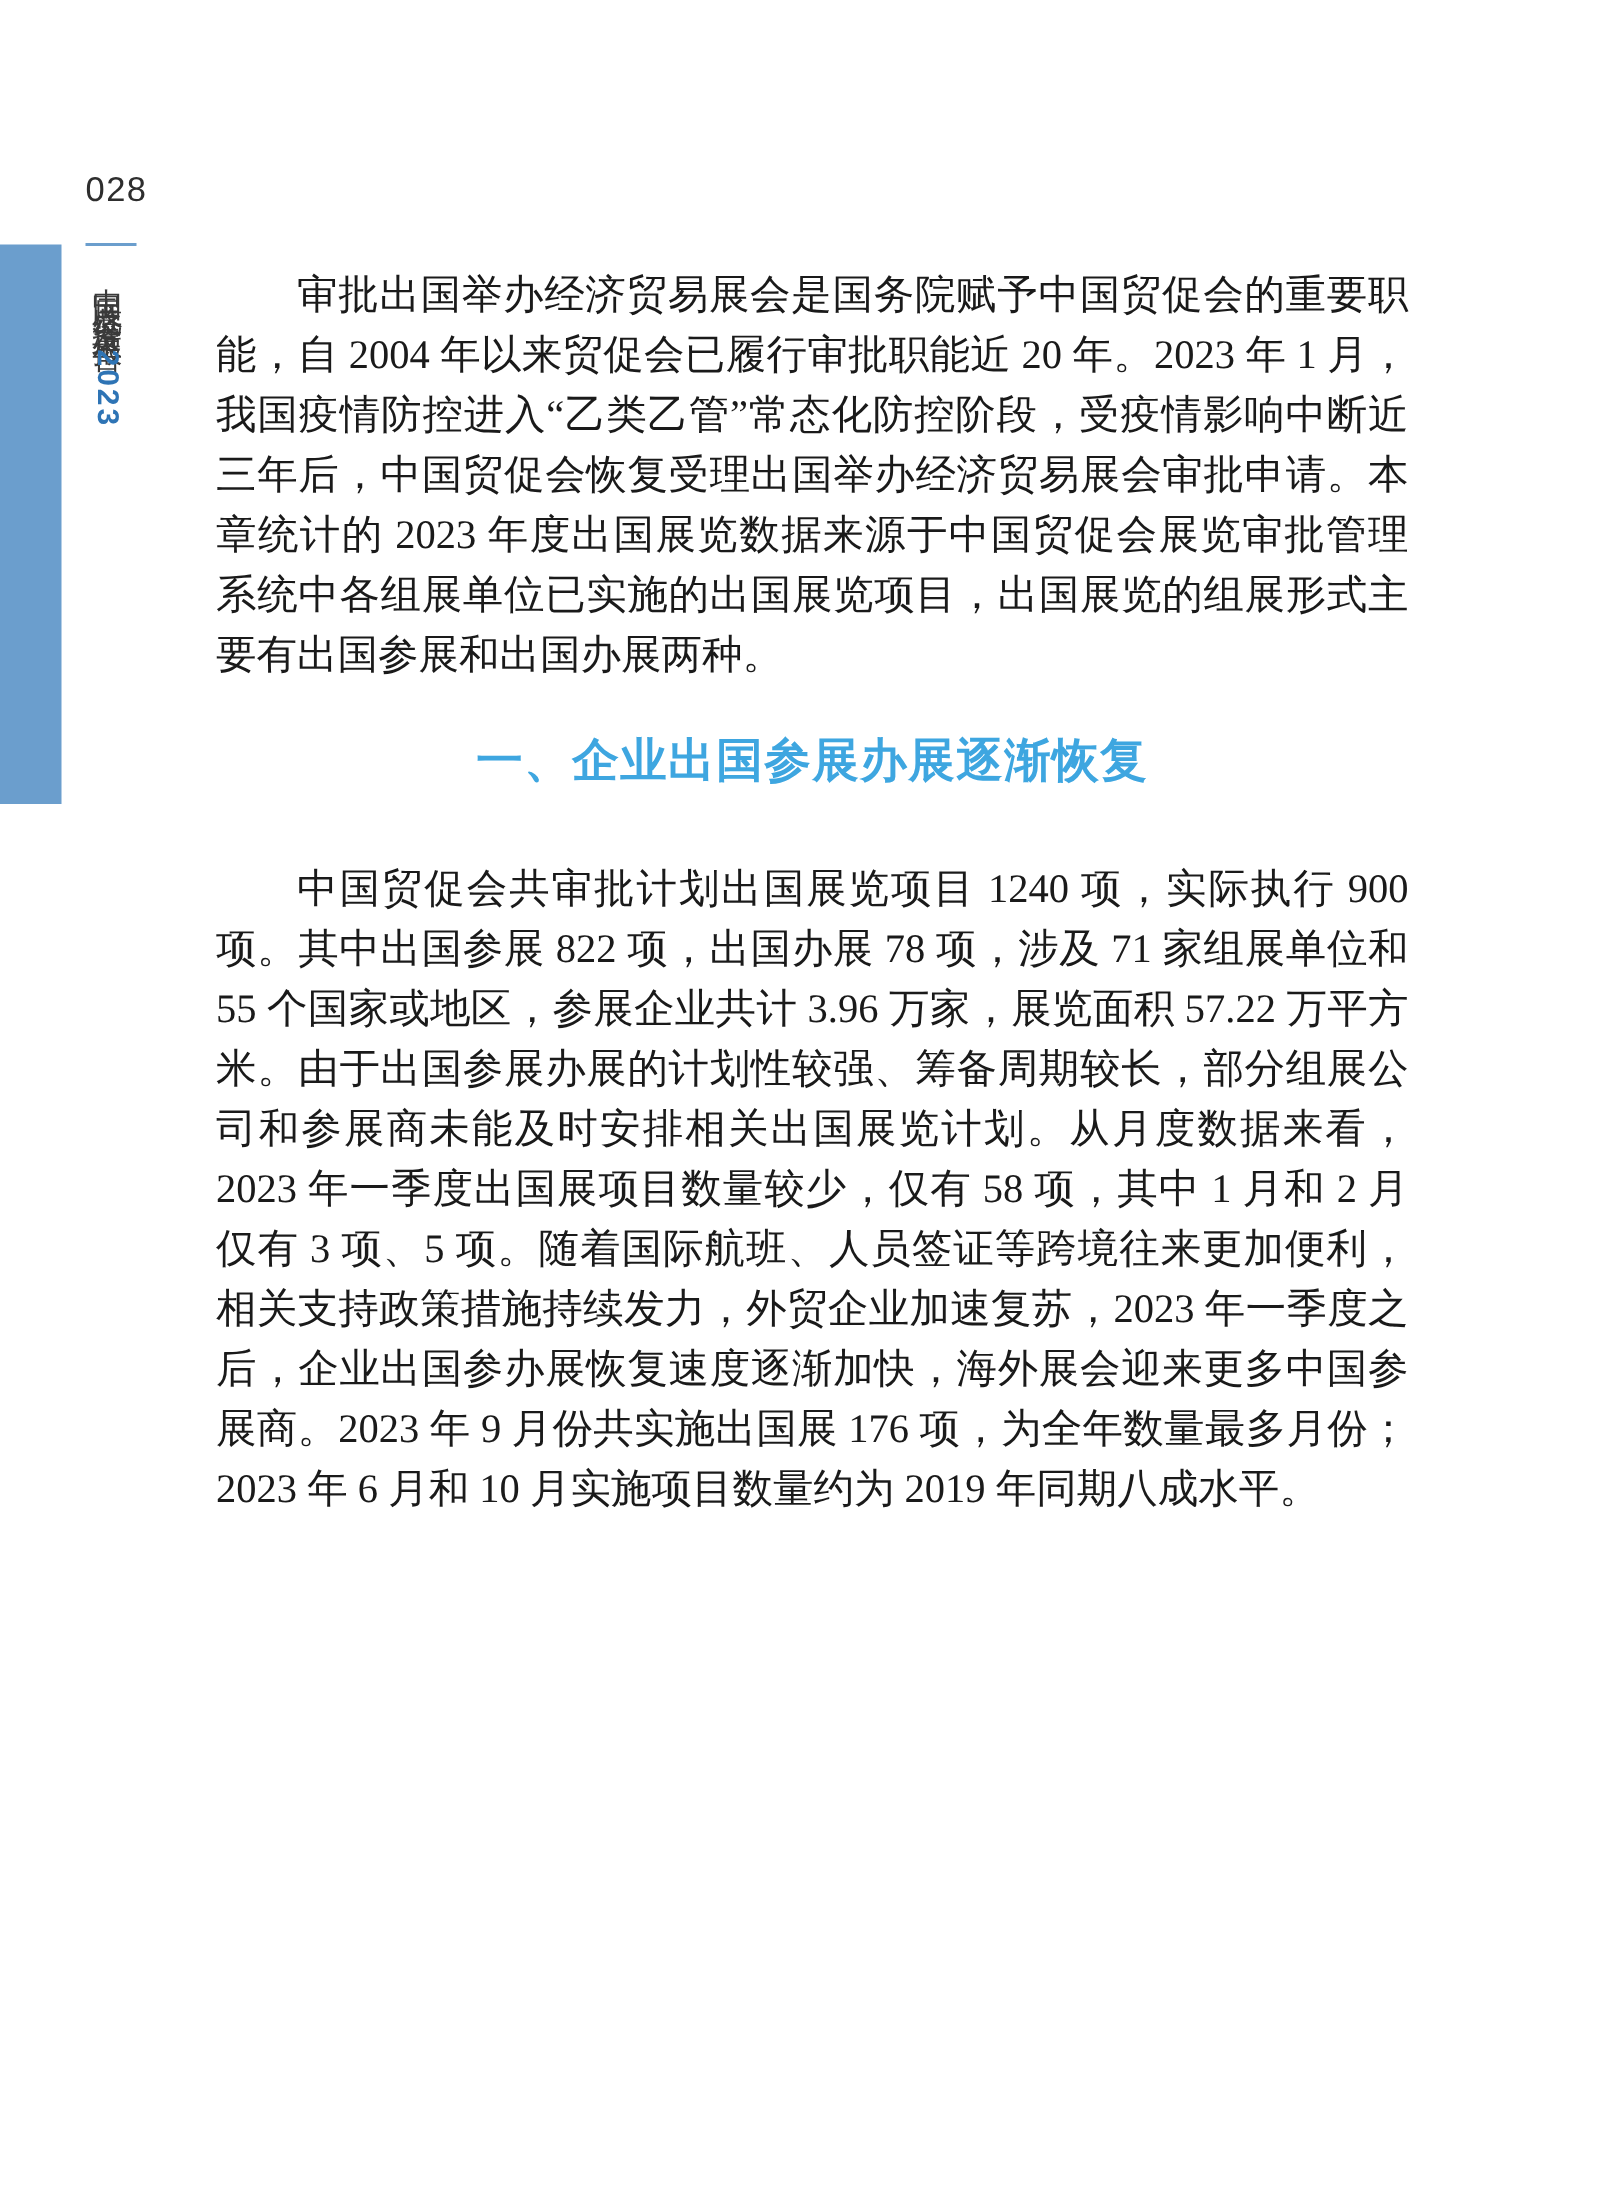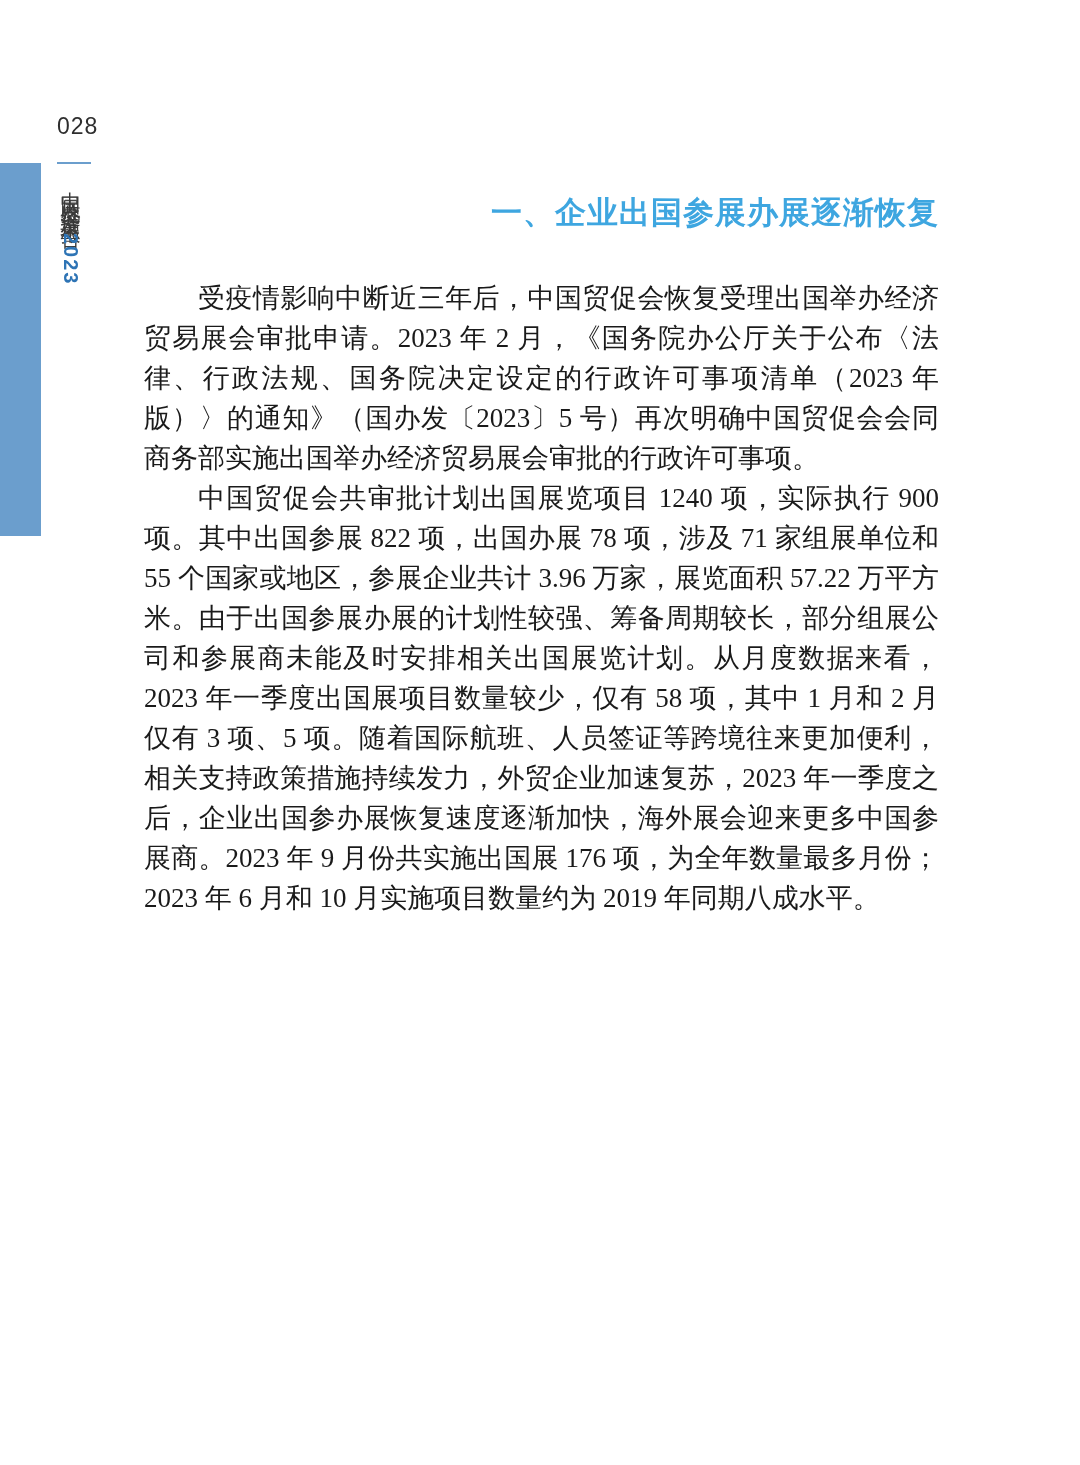--- a/index.html
+++ b/index.html
@@ -69,49 +69,49 @@
     color: var(--text, #1A1A1A);
     font-size: 27px;
     line-height: 40px;
     text-align: justify;
   }
   .body-para {
     margin: 0;
     text-indent: 2em;
   }
   .section-heading {
-    margin: 16px 0 44px 0;
+    margin: 30px 0 44px 0;
     font-family: "Liberation Sans", "DejaVu Sans", sans-serif;
     font-weight: 700;
     font-size: 31px;
     line-height: 42px;
     letter-spacing: 1px;
     color: var(--heading-blue, #3EA6E0);
-    text-align: right;
+    text-align: center;
   }
 </style>
 </head>
 <body>
 
 <div class="page">
 
   <div class="accent-bar"></div>
 
   <div class="page-number">028</div>
 
   <div class="page-number-rule"></div>
 
   <div class="vertical-title">
     <span class="vt-cn">中国展览经济发展报告</span>
     <span class="vt-year">2023</span>
   </div>
 
   <main class="content">
+    <p class="body-para">审批出国举办经济贸易展会是国务院赋予中国贸促会的重要职能，自 2004 年以来贸促会已履行审批职能近 20 年。2023 年 1 月，我国疫情防控进入“乙类乙管”常态化防控阶段，受疫情影响中断近三年后，中国贸促会恢复受理出国举办经济贸易展会审批申请。本章统计的 2023 年度出国展览数据来源于中国贸促会展览审批管理系统中各组展单位已实施的出国展览项目，出国展览的组展形式主要有出国参展和出国办展两种。</p>
 
     <h2 class="section-heading">一、企业出国参展办展逐渐恢复</h2>
 
 
-    <p class="body-para">受疫情影响中断近三年后，中国贸促会恢复受理出国举办经济贸易展会审批申请。2023 年 2 月，《国务院办公厅关于公布〈法律、行政法规、国务院决定设定的行政许可事项清单（2023 年版）〉的通知》（国办发〔2023〕5 号）再次明确中国贸促会会同商务部实施出国举办经济贸易展会审批的行政许可事项。</p>
 
     <p class="body-para">中国贸促会共审批计划出国展览项目 1240 项，实际执行 900 项。其中出国参展 822 项，出国办展 78 项，涉及 71 家组展单位和 55 个国家或地区，参展企业共计 3.96 万家，展览面积 57.22 万平方米。由于出国参展办展的计划性较强、筹备周期较长，部分组展公司和参展商未能及时安排相关出国展览计划。从月度数据来看，2023 年一季度出国展项目数量较少，仅有 58 项，其中 1 月和 2 月仅有 3 项、5 项。随着国际航班、人员签证等跨境往来更加便利，相关支持政策措施持续发力，外贸企业加速复苏，2023 年一季度之后，企业出国参办展恢复速度逐渐加快，海外展会迎来更多中国参展商。2023 年 9 月份共实施出国展 176 项，为全年数量最多月份；2023 年 6 月和 10 月实施项目数量约为 2019 年同期八成水平。</p>
   </main>
 
 </div>
 
 </body></html>

